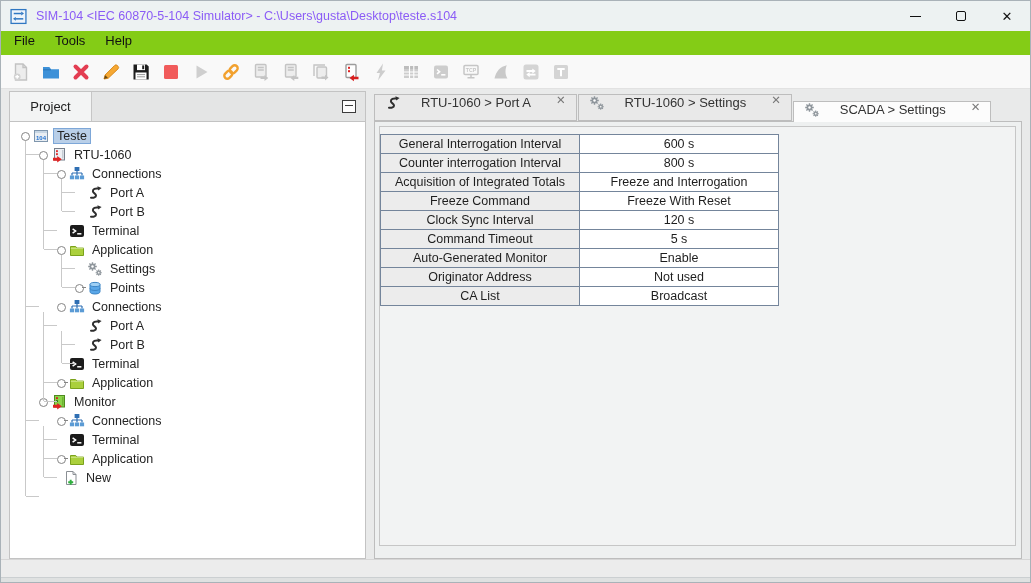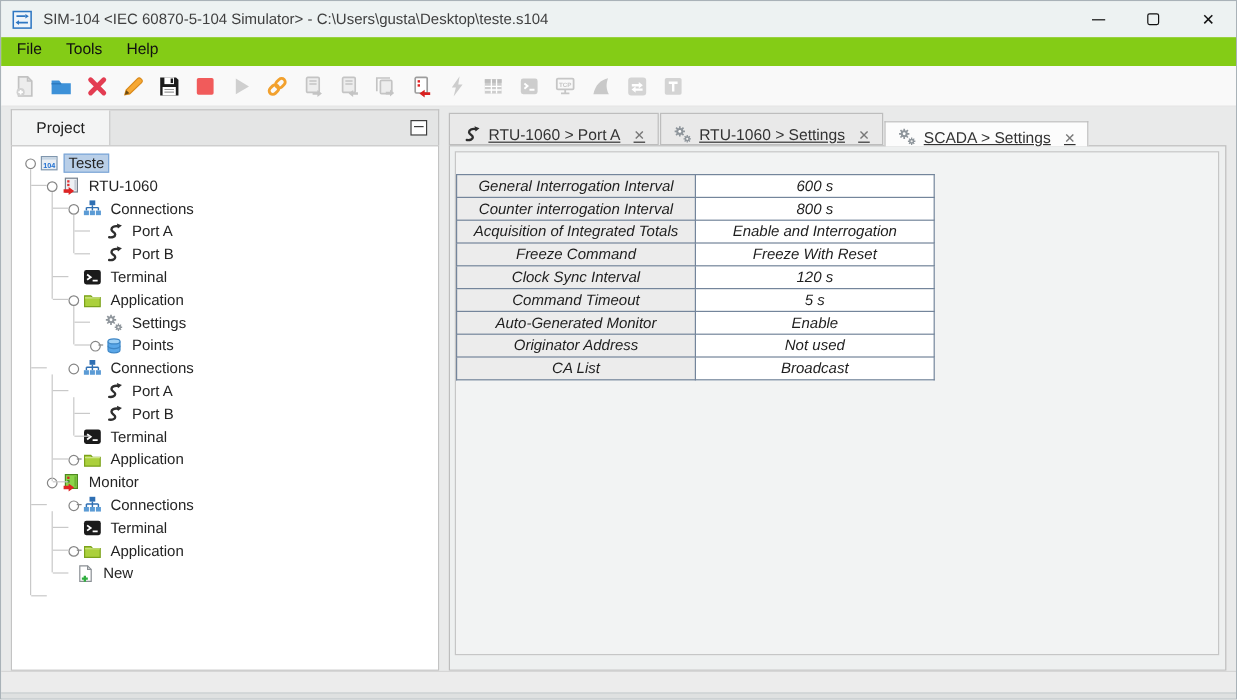--- a/index.html
+++ b/index.html
@@ -9,21 +9,21 @@
     background:#e9eaea; color:#1f1f1f; overflow:hidden;
     -webkit-font-smoothing: antialiased;
   }
   .window { width:1031px; height:583px; display:flex; flex-direction:column;
     border:1px solid #a9b2b8; background:#e9eaea; }
 
   
   .titlebar { height:30px; flex:none; background:#edf2f2; display:flex; align-items:center;
     padding-left:9px; }
   .app-icon { width:17px; height:17px; flex:none; margin-right:9px; }
-  .title-text { font-size:12.5px; color:#404040; white-space:nowrap; }
+  .title-text { font-size:12.5px; color:#8b5cf6; white-space:nowrap; }
   .win-controls { margin-left:auto; display:flex; height:100%; }
   .wbtn { width:46px; height:100%; display:flex; align-items:center; justify-content:center; }
   .glyph-min { width:11px; border-top:1.2px solid #111; display:block; }
   .glyph-max { width:10px; height:10px; border:1.2px solid #111; border-radius:2px; display:block; }
   .glyph-close { font-size:13px; color:#111; line-height:1; }
 
   
   .menubar { height:24px; flex:none; background:#84cc16; display:flex; align-items:flex-start; padding-left:3px; }
   .menu-item { padding:2px 10px; font-size:13px; color:#111; }
 
@@ -56,29 +56,29 @@
   .ticon { width:16px; height:16px; flex:none; margin-left:2px; }
   .ticon svg { display:block; }
   .tlabel { margin-left:4px; font-size:12.5px; color:#242424; padding:1px 3px; }
   .tlabel.selected { background:#b9cfe8; border:1px solid #7da7d8; padding:0 3px; }
   .guide { position:absolute; width:0; border-left:1px solid #c9c9c9; }
   .stub { position:absolute; height:0; border-top:1px solid #c9c9c9; }
 
   
   .right-panel { flex:1; min-width:0; display:flex; flex-direction:column; }
   .tabstrip { height:30px; flex:none; display:flex; align-items:flex-end; padding-top:1px; }
-  .etab { height:27px; display:flex; align-items:flex-end; gap:6px; padding:0 10px; margin-right:1px;
-    background:#e9e9e9; border:1px solid #bdbdbd; font-size:13px; color:#333;text-decoration:underline; }
+  .etab { height:27px; display:flex; align-items:flex-start; gap:20px; padding:0 10px; margin-right:1px;
+    background:#e9e9e9; border:1px solid #bdbdbd; font-size:13px; color:#333; }
   .etab .icon svg { display:block; }
   .etab.active { background:#fcfcfc; height:21px; border-bottom:none; margin-bottom:-1px; z-index:2; position:relative; }
   .tab-close { font-size:11.5px; color:#787878; margin-left:5px; line-height:1; }
   .content { flex:1; min-height:0; background:#eef0f0; border:1px solid #bdbdbd;
     padding:4px 5px 12px 4px; display:flex; }
   .scrollpane { flex:1; background:#f2f3f3; border:1px solid #c6c6c6; overflow:hidden; }
-  table.settings { border-collapse:collapse; margin-top:18px;font-style:italic; }
+  table.settings { border-collapse:collapse; margin-top:7px; }
   table.settings td { border:1px solid #74859b; width:199px; height:19px; padding:0 4px;
     text-align:center; font-size:12.5px; color:#1e1e1e; white-space:nowrap; }
   td.key { background:#ececec; }
   td.val { background:#ffffff; }
 
   
   .statusbar { height:18px; flex:none; background:#ececec; border-top:1px solid #d6d6d6; }
   .bottom-edge { height:5px; flex:none; background:#dfe1e1; border-top:1px solid #cbcfd1; }
 </style>
 </head>
@@ -598,21 +598,21 @@
                 <tr>
                   <td class="key">General Interrogation Interval</td>
                   <td class="val">600 s</td>
                 </tr>
                 <tr>
                   <td class="key">Counter interrogation Interval</td>
                   <td class="val">800 s</td>
                 </tr>
                 <tr>
                   <td class="key">Acquisition of Integrated Totals</td>
-                  <td class="val">Enable and Interrogation</td>
+                  <td class="val">Freeze and Interrogation</td>
                 </tr>
                 <tr>
                   <td class="key">Freeze Command</td>
                   <td class="val">Freeze With Reset</td>
                 </tr>
                 <tr>
                   <td class="key">Clock Sync Interval</td>
                   <td class="val">120 s</td>
                 </tr>
                 <tr>

